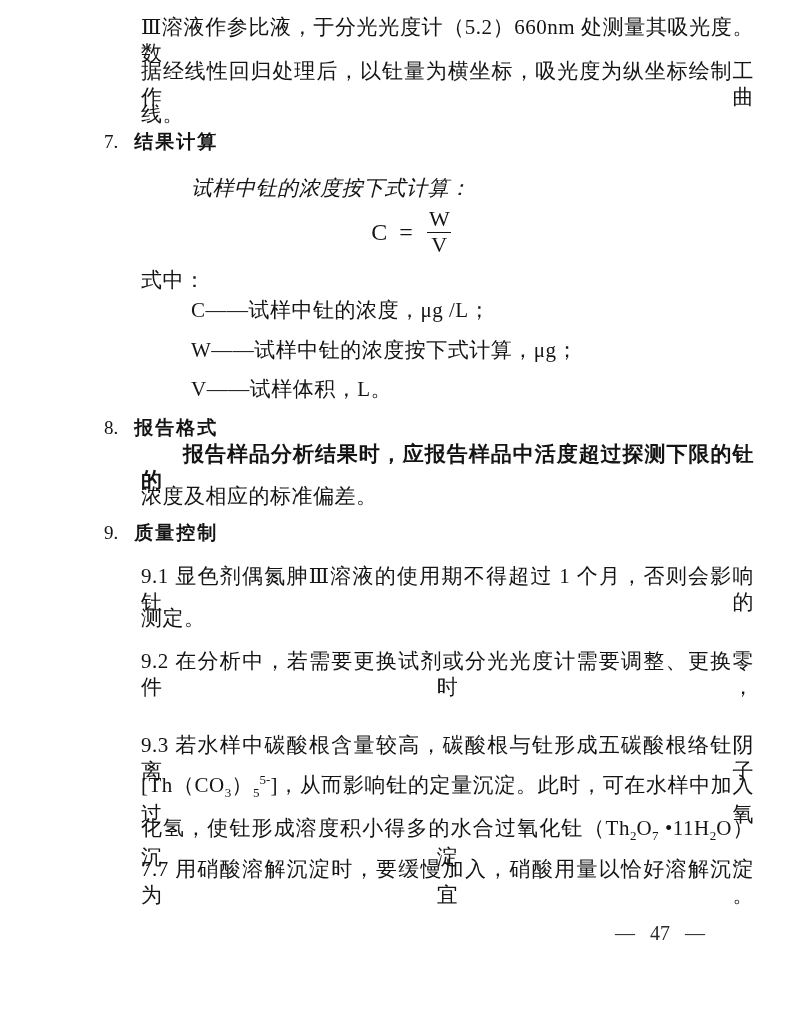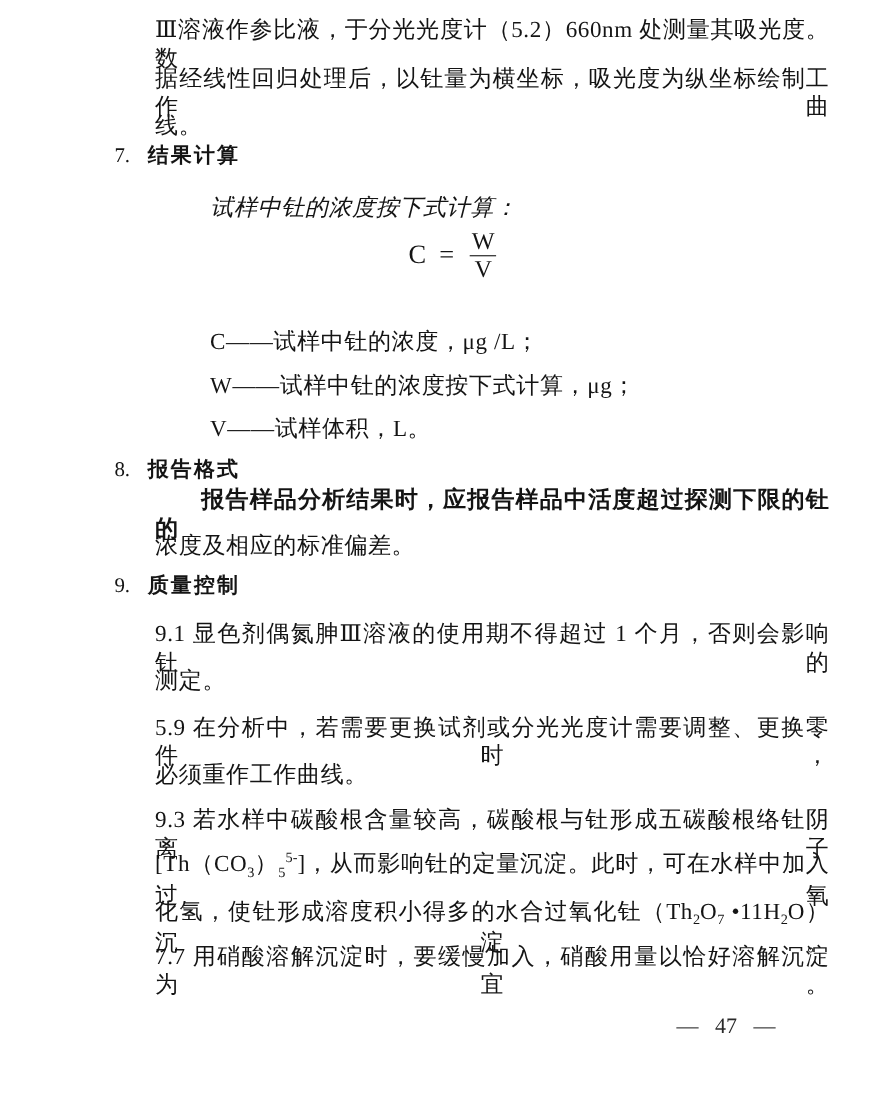--- a/index.html
+++ b/index.html
@@ -79,40 +79,40 @@
 
   <div class="formula">
     <span>C</span>
     <span>=</span>
     <span class="frac">
       <span class="num">W</span>
       <span class="den">V</span>
     </span>
   </div>
 
+  <div class="line" style="top:267px">式中：</div>
 
   <div class="line def-line" style="top:297px"><span>C</span><span>——</span><span>试样中钍的浓度，μg /L；</span></div>
   <div class="line def-line" style="top:337px"><span>W</span><span>——</span><span>试样中钍的浓度按下式计算，μg；</span></div>
   <div class="line def-line" style="top:376px"><span>V</span><span>——</span><span>试样体积，L。</span></div>
 
   <div class="heading" style="top:417px">
     <span class="h-num">8.</span><span class="h-title">报告格式</span>
   </div>
   <div class="line jline p-indent" style="top:441px">报告样品分析结果时，应报告样品中活度超过探测下限的钍的</div>
   <div class="line" style="top:483px">浓度及相应的标准偏差。</div>
 
   <div class="heading" style="top:522px">
     <span class="h-num">9.</span><span class="h-title">质量控制</span>
   </div>
 
   <div class="line jline" style="top:563px">9.1 显色剂偶氮胂Ⅲ溶液的使用期不得超过 1 个月，否则会影响钍的</div>
   <div class="line" style="top:605px">测定。</div>
 
-  <div class="line jline" style="top:648px">5.9 在分析中，若需要更换试剂或分光光度计需要调整、更换零件时，</div>
-  <div class="line" style="top:691px">必须重作工作曲线。</div>
+  <div class="line jline" style="top:648px">9.2 在分析中，若需要更换试剂或分光光度计需要调整、更换零件时，</div>
 
   <div class="line jline" style="top:732px">9.3 若水样中碳酸根含量较高，碳酸根与钍形成五碳酸根络钍阴离子</div>
   <div class="line jline" style="top:772px"><span>[Th（CO</span><sub class="chem">3</sub><span>）</span><sub class="chem">5</sub><sup class="chem">5-</sup><span>]，从而影响钍的定量沉淀。此时，可在水样中加入过氧</span></div>
   <div class="line jline" style="top:815px"><span>化氢，使钍形成溶度积小得多的水合过氧化钍（Th</span><sub class="chem">2</sub><span>O</span><sub class="chem">7</sub><span> •11H</span><sub class="chem">2</sub><span>O）沉淀。</span></div>
 
   <div class="line jline" style="top:856px">7.7 用硝酸溶解沉淀时，要缓慢加入，硝酸用量以恰好溶解沉淀为宜。</div>
 
   <div class="page-number">
     <span>—</span>
     <span>47</span>

